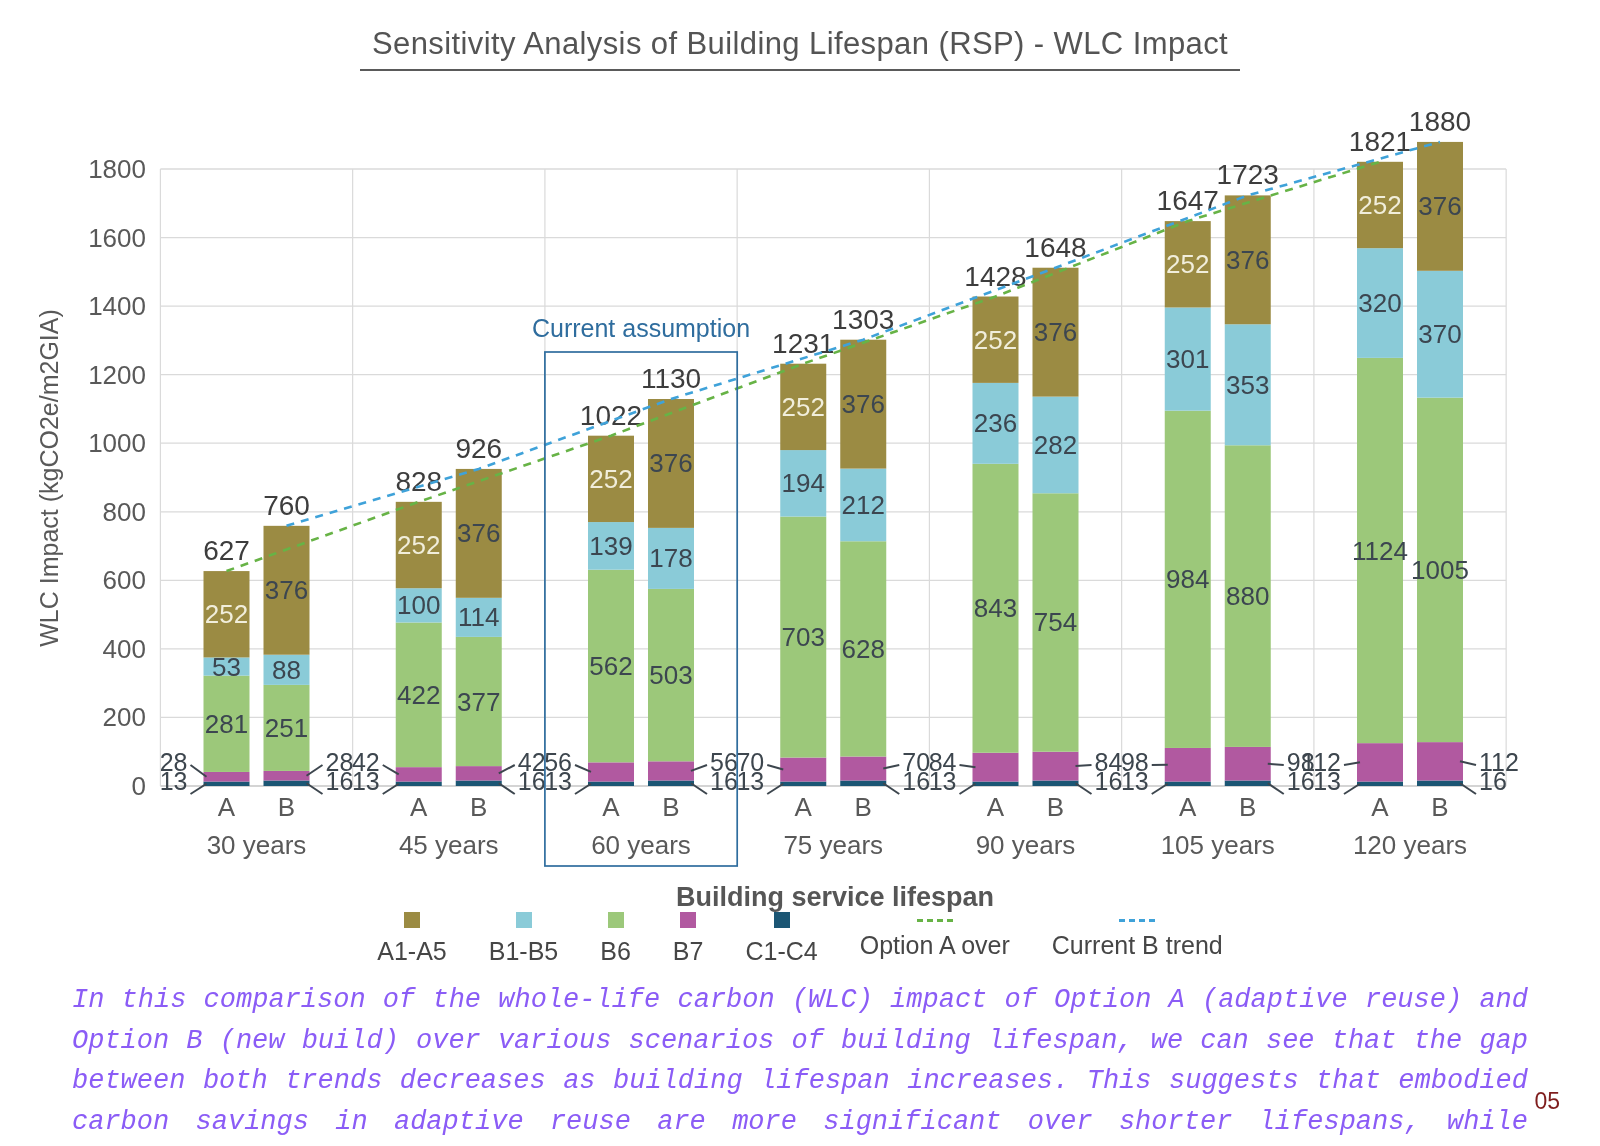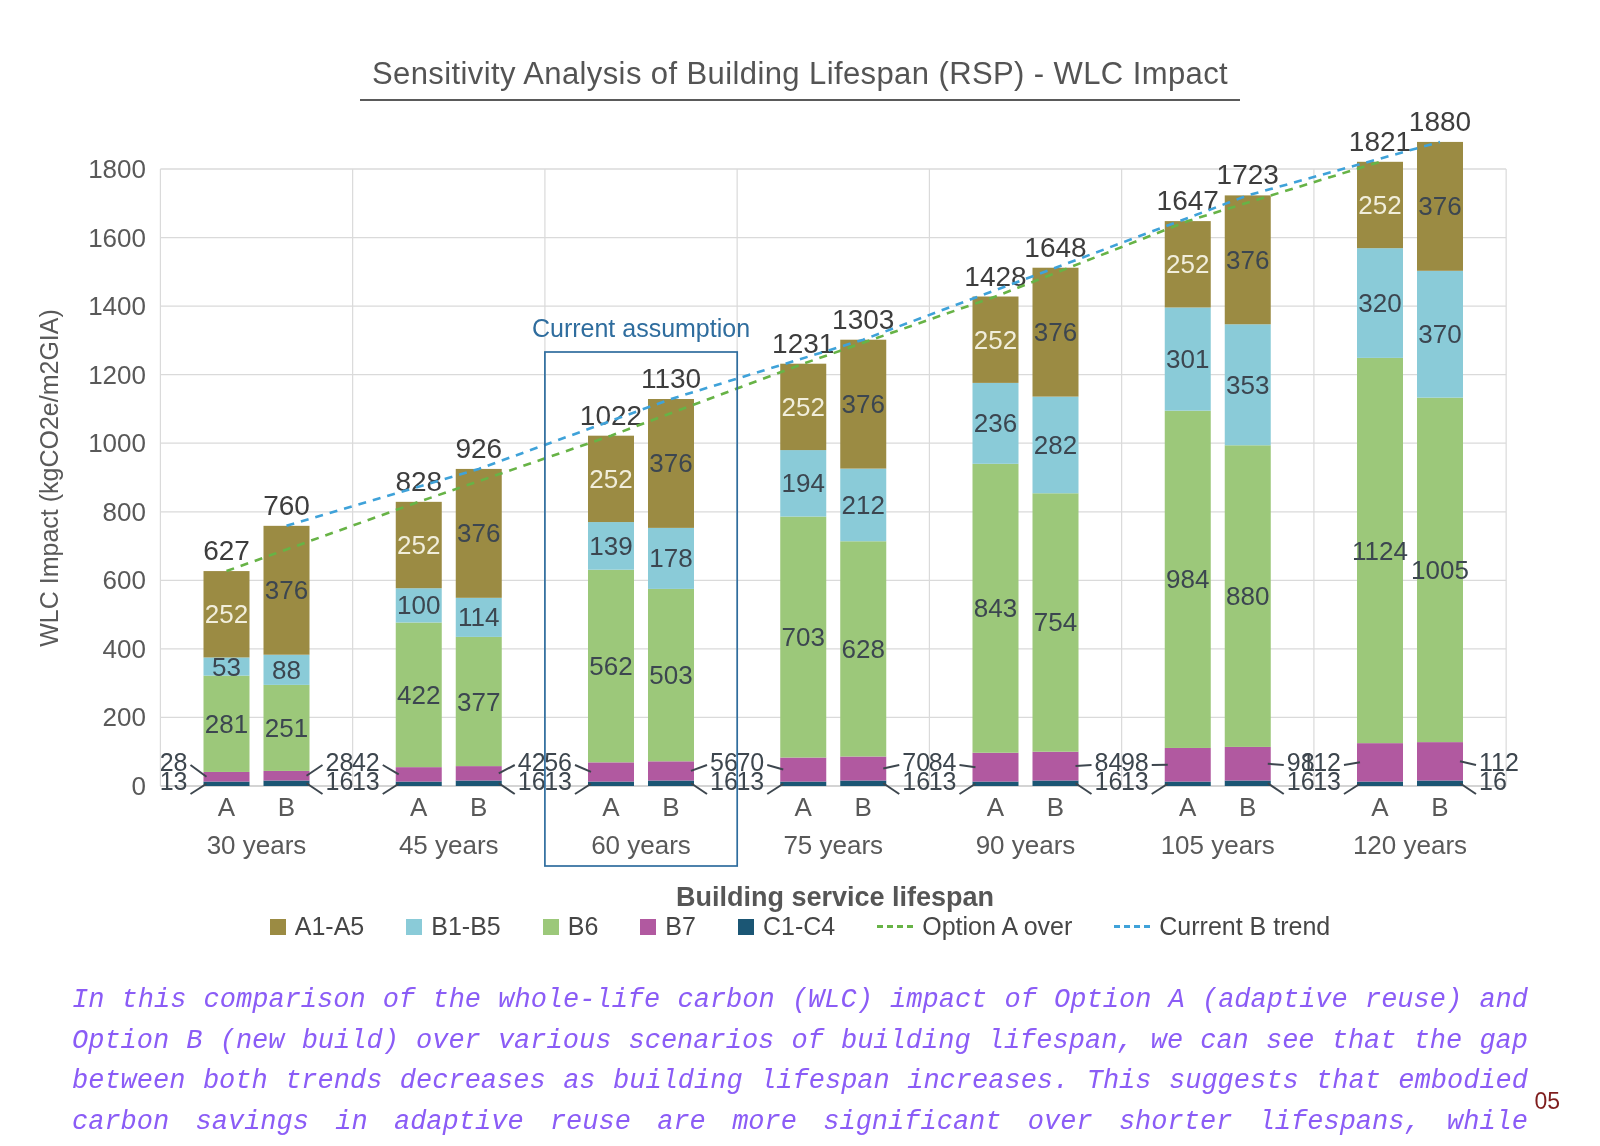--- a/index.html
+++ b/index.html
@@ -1,30 +1,30 @@
 <!DOCTYPE html>
 <html><head>
 <meta charset="utf-8">
 <style>
   html,body{margin:0;padding:0;background:#ffffff;}
   .page{
     position:relative;width:1600px;height:1146px;background:#ffffff;overflow:hidden;
     font-family:"Liberation Sans",sans-serif;
   }
-  .title-wrap{position:absolute;top:26px;left:0;width:100%;text-align:center;margin-top:30px;}
+  .title-wrap{position:absolute;top:26px;left:0;width:100%;text-align:center;}
   .chart-title{
     display:inline-block;font-size:31px;font-weight:500;color:#545454;letter-spacing:.4px;
     border-bottom:2px solid #5a5a5a;padding:0 12px 7px 12px;
   }
   #chart-svg{position:absolute;top:0;left:0;}
   .legend-row{
     position:absolute;top:912px;left:0;width:100%;
     display:flex;justify-content:center;align-items:center;gap:42px;
   }
-  .legend-item{display:flex;align-items:center;gap:9px;font-size:25px;color:#464646;}
+  .legend-item{display:flex;align-items:center;gap:9px;font-size:25px;color:#464646;flex-direction:column;}
   .legend-swatch{width:16px;height:16px;display:inline-block;}
   .legend-dash{width:36px;height:0;border-top:3.5px dashed #888;display:inline-block;}
   .caption{
     position:absolute;top:980px;left:72px;width:1456px;
     font-style:italic;font-size:27px;line-height:1.5;color:#8b5cf6;
     text-align:justify;text-align-last:center;font-family:Liberation Mono, monospace;
   }
   .page-number{position:absolute;top:1088px;right:40px;font-size:23px;color:#7f1d1d;}
 </style>
 </head>

